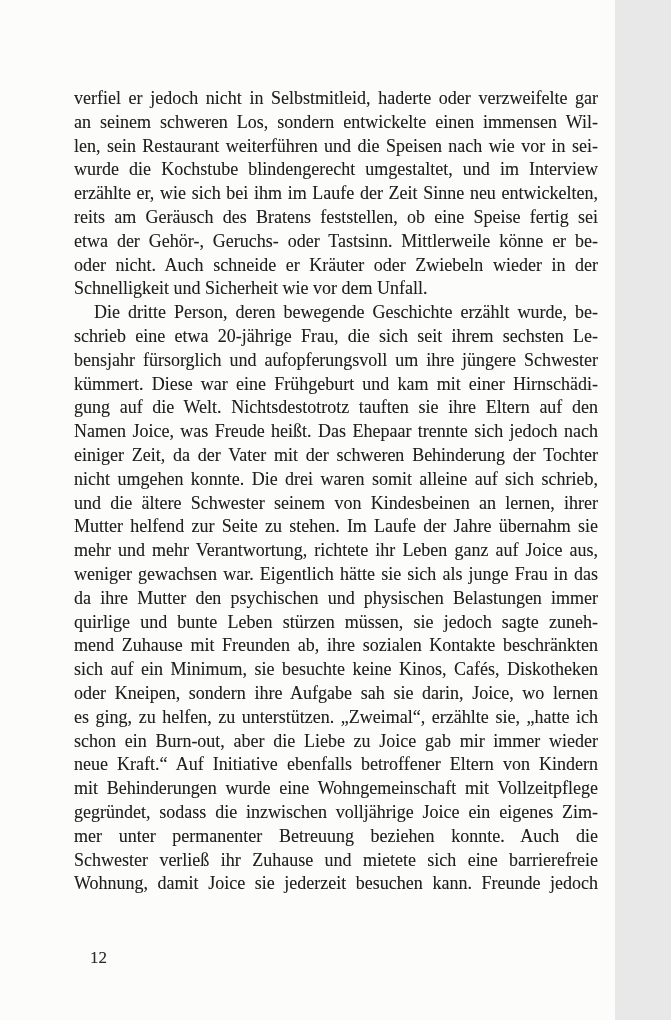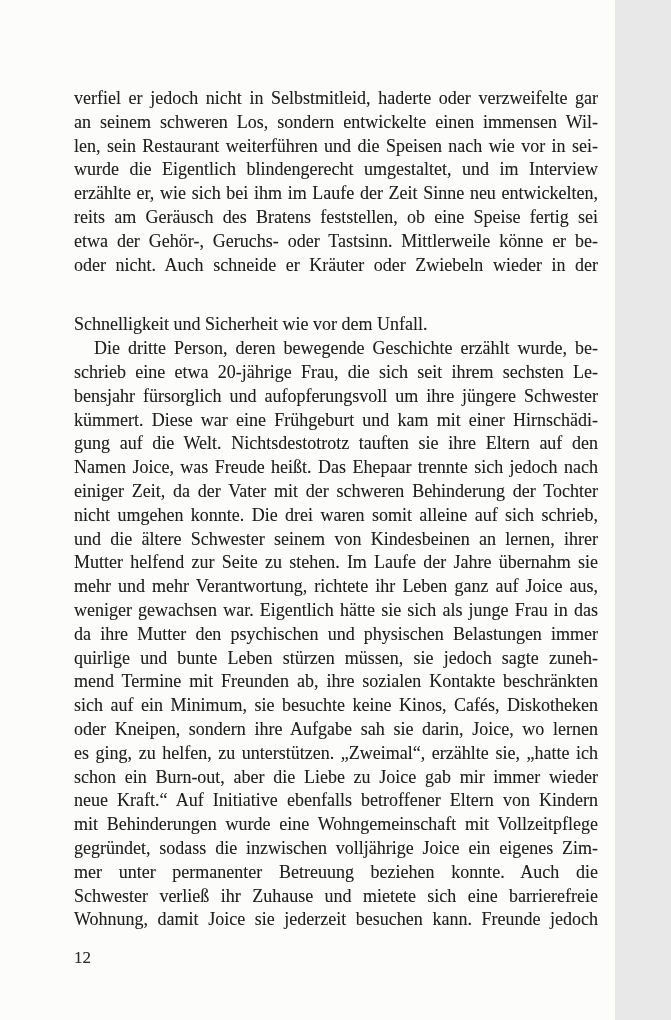--- a/index.html
+++ b/index.html
@@ -32,45 +32,44 @@
     height: 23.8px;
     line-height: 23.8px;
     text-align: justify;
     text-align-last: justify;
     white-space: normal;
     text-shadow: 0 0 0.4px rgba(30,30,30,0.35);
   }
   .line.para-end {
     text-align: left;
     text-align-last: left;
-    margin-top: 36px;
   }
   .line.indent {
     text-indent: 20px;
   }
   .page-number {
     position: absolute;
-    left: 74px;
+    left: 90px;
     top: 948px;
     font-size: 17px;
     line-height: 20px;
     color: #2a2a2a;
     text-shadow: 0 0 0.4px rgba(30,30,30,0.35);
   }
 </style>
 </head>
 <body>
 
 <div class="page">
   <div class="text-block">
       <div class="paragraph">
         <div class="line">verfiel er jedoch nicht in Selbstmitleid, haderte oder verzweifelte gar</div>
         <div class="line">an seinem schweren Los, sondern entwickelte einen immensen Wil-</div>
         <div class="line">len, sein Restaurant weiterführen und die Speisen nach wie vor in sei-</div>
-        <div class="line">wurde die Eigentlich blindengerecht umgestaltet, und im Interview</div>
+        <div class="line">wurde die Kochstube blindengerecht umgestaltet, und im Interview</div>
         <div class="line">erzählte er, wie sich bei ihm im Laufe der Zeit Sinne neu entwickelten,</div>
         <div class="line">reits am Geräusch des Bratens feststellen, ob eine Speise fertig sei</div>
         <div class="line">etwa der Gehör-, Geruchs- oder Tastsinn. Mittlerweile könne er be-</div>
         <div class="line">oder nicht. Auch schneide er Kräuter oder Zwiebeln wieder in der</div>
         <div class="line para-end">Schnelligkeit und Sicherheit wie vor dem Unfall.</div>
       </div>
       <div class="paragraph">
         <div class="line indent">Die dritte Person, deren bewegende Geschichte erzählt wurde, be-</div>
         <div class="line">schrieb eine etwa 20-jährige Frau, die sich seit ihrem sechsten Le-</div>
         <div class="line">bensjahr fürsorglich und aufopferungsvoll um ihre jüngere Schwester</div>
@@ -78,21 +77,21 @@
         <div class="line">gung auf die Welt. Nichtsdestotrotz tauften sie ihre Eltern auf den</div>
         <div class="line">Namen Joice, was Freude heißt. Das Ehepaar trennte sich jedoch nach</div>
         <div class="line">einiger Zeit, da der Vater mit der schweren Behinderung der Tochter</div>
         <div class="line">nicht umgehen konnte. Die drei waren somit alleine auf sich schrieb,</div>
         <div class="line">und die ältere Schwester seinem von Kindesbeinen an lernen, ihrer</div>
         <div class="line">Mutter helfend zur Seite zu stehen. Im Laufe der Jahre übernahm sie</div>
         <div class="line">mehr und mehr Verantwortung, richtete ihr Leben ganz auf Joice aus,</div>
         <div class="line">weniger gewachsen war. Eigentlich hätte sie sich als junge Frau in das</div>
         <div class="line">da ihre Mutter den psychischen und physischen Belastungen immer</div>
         <div class="line">quirlige und bunte Leben stürzen müssen, sie jedoch sagte zuneh-</div>
-        <div class="line">mend Termine mit Freunden ab, ihre sozialen Kontakte beschränkten</div>
+        <div class="line">mend Zuhause mit Freunden ab, ihre sozialen Kontakte beschränkten</div>
         <div class="line">sich auf ein Minimum, sie besuchte keine Kinos, Cafés, Diskotheken</div>
         <div class="line">oder Kneipen, sondern ihre Aufgabe sah sie darin, Joice, wo lernen</div>
         <div class="line">es ging, zu helfen, zu unterstützen. „Zweimal“, erzählte sie, „hatte ich</div>
         <div class="line">schon ein Burn-out, aber die Liebe zu Joice gab mir immer wieder</div>
         <div class="line">neue Kraft.“ Auf Initiative ebenfalls betroffener Eltern von Kindern</div>
         <div class="line">mit Behinderungen wurde eine Wohngemeinschaft mit Vollzeitpflege</div>
         <div class="line">gegründet, sodass die inzwischen volljährige Joice ein eigenes Zim-</div>
         <div class="line">mer unter permanenter Betreuung beziehen konnte. Auch die</div>
         <div class="line">Schwester verließ ihr Zuhause und mietete sich eine barrierefreie</div>
         <div class="line">Wohnung, damit Joice sie jederzeit besuchen kann. Freunde jedoch</div>

